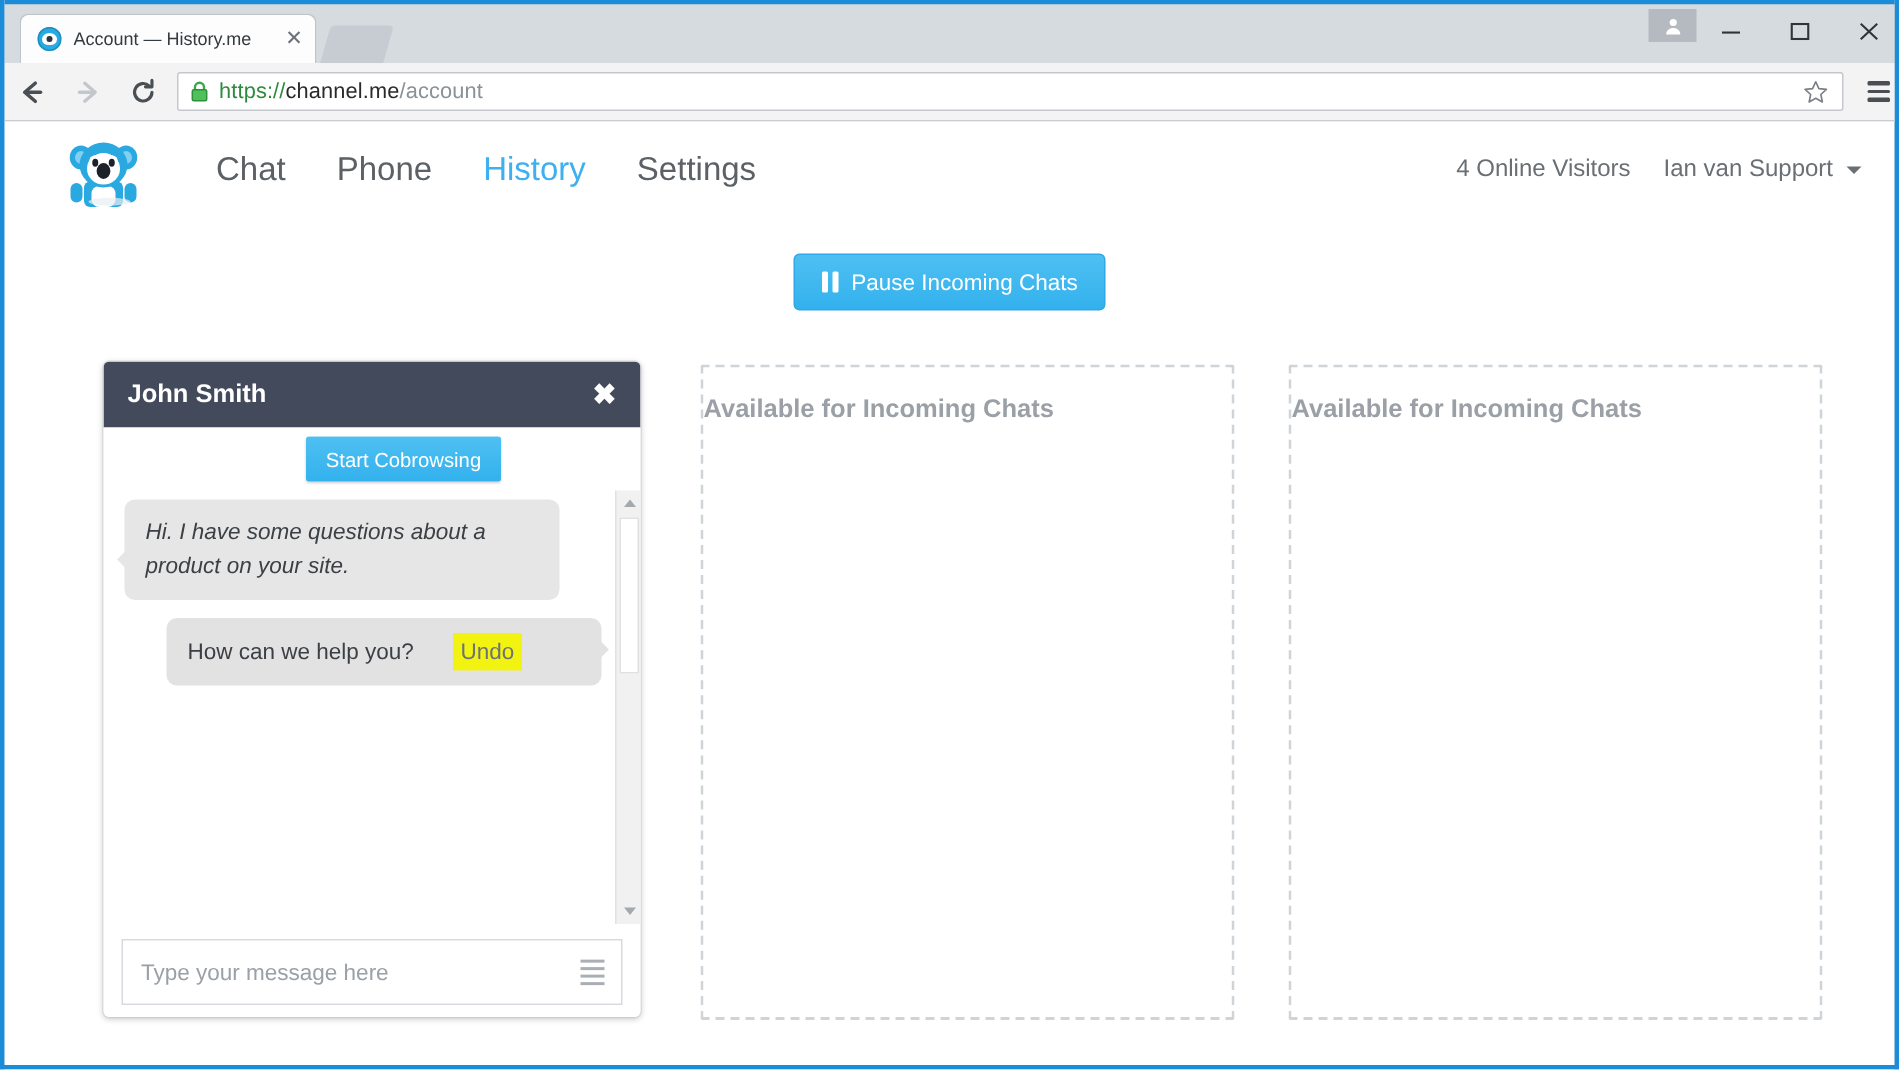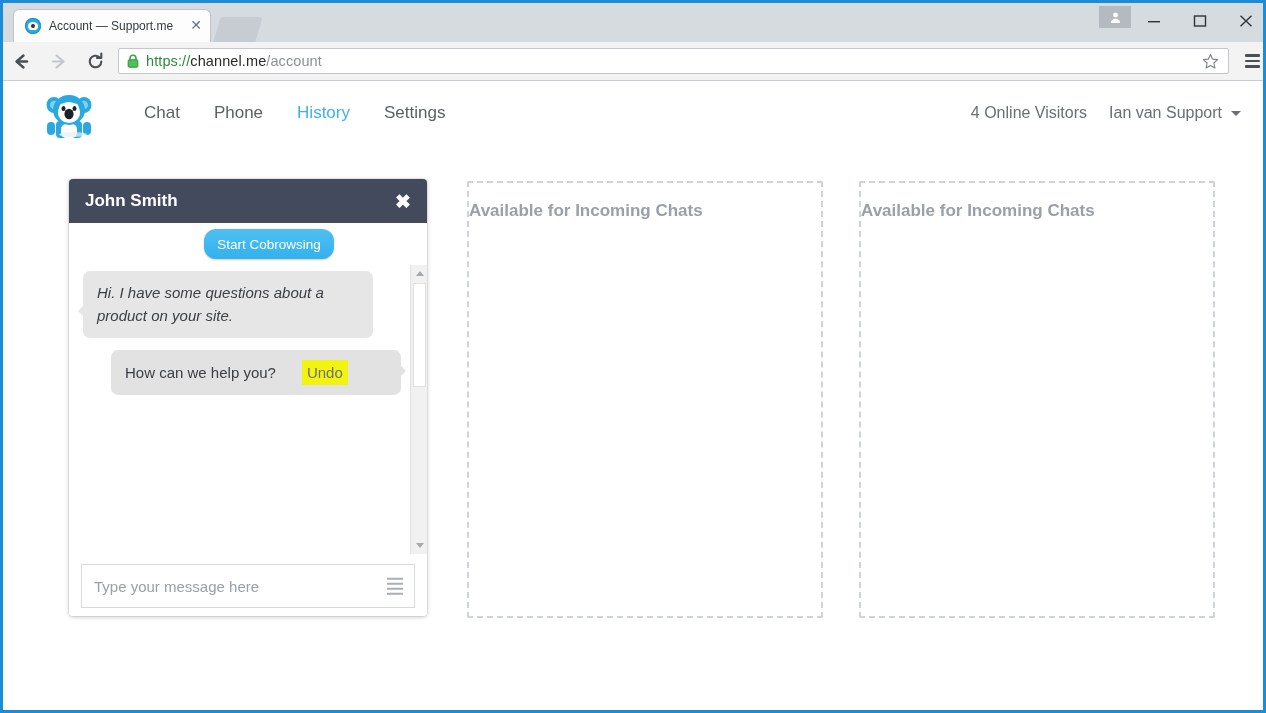--- a/index.html
+++ b/index.html
@@ -149,21 +149,21 @@
     display: flex; align-items: center;
     padding: 0 22px 0 40px;
   }
   #logo {
     width: 52px; height: 52px;
     position: relative; flex: 0 0 auto;
     margin-top: 4px;
   }
   .nav-links { display: flex; align-items: center; margin-left: 32px; }
   .nav-link {
-    font-size: 17px; color: #5c6166;
+    font-size: 22px; color: #5c6166;
     padding: 0 17px; cursor: pointer;
     white-space: nowrap;
   }
   .nav-link.active { color: #3fb0ef; }
   .nav-right {
     margin-left: auto;
     display: flex; align-items: center;
     font-size: 16px; color: #6a6f74;
   }
   .visitors { white-space: nowrap; }
@@ -235,21 +235,21 @@
     background: #ffffff;
     overflow: hidden;
   }
   .cobrowse-wrap { display: flex; justify-content: center; padding-top: 6px; }
   .cobrowse-btn {
     background: #3fb8ef;
     background-image: linear-gradient(#4ec0f2, #33b1ed);
     border: none;
     color: #ffffff; font-size: 13.5px;
     height: 30px; padding: 0 13px;
-    border-radius: 12px;
+    border-radius: 2px;
     box-shadow: 0 1px 2px rgba(0,0,0,.2);
     cursor: pointer;
     margin-left: 42px;
   }
   .msgs {
     position: absolute; left: 0; right: 0; top: 42px; bottom: 0;
     padding: 6px 26px 0 14px;
   }
   .bubble {
     background: #e6e6e6;
@@ -355,21 +355,21 @@
 </style>
 </head>
 <body>
 
 <div id="window">
   <div id="top-strip"></div>
 
   <div id="tabstrip">
     <div class="tab">
       <span class="tab-favicon"></span>
-      <span class="tab-title">Account — Support.me</span>
+      <span class="tab-title">Account — History.me</span>
       <span class="tab-close">✕</span>
     </div>
     <div class="newtab"></div>
 
     <div id="winbtns">
       <div class="profile-chip">
         <svg width="13" height="13" viewBox="0 0 13 13" aria-hidden="true">
           <circle cx="6.5" cy="4" r="2.4" fill="#ffffff"></circle>
           <path d="M1.8 12c0-2.6 2.1-4.3 4.7-4.3s4.7 1.7 4.7 4.3z" fill="#ffffff"></path>
         </svg>
@@ -467,20 +467,29 @@
 
       <div class="nav-right">
         <span class="visitors">4 Online Visitors</span>
         <span class="user">
           <span>Ian van Support</span>
           <span class="caret"></span>
         </span>
       </div>
     </div>
 
+    <div id="pausewrap">
+      <div id="pause-btn">
+        <span class="pause-icon">
+            <i></i>
+            <i></i>
+          </span>
+        <span>Pause Incoming Chats</span>
+      </div>
+    </div>
 
     <div id="slots">
 
       <div class="slot">
         <div class="chat-panel">
           <div class="chat-head">
             <span class="chat-title">John Smith</span>
             <span class="chat-close">✖</span>
           </div>
 

